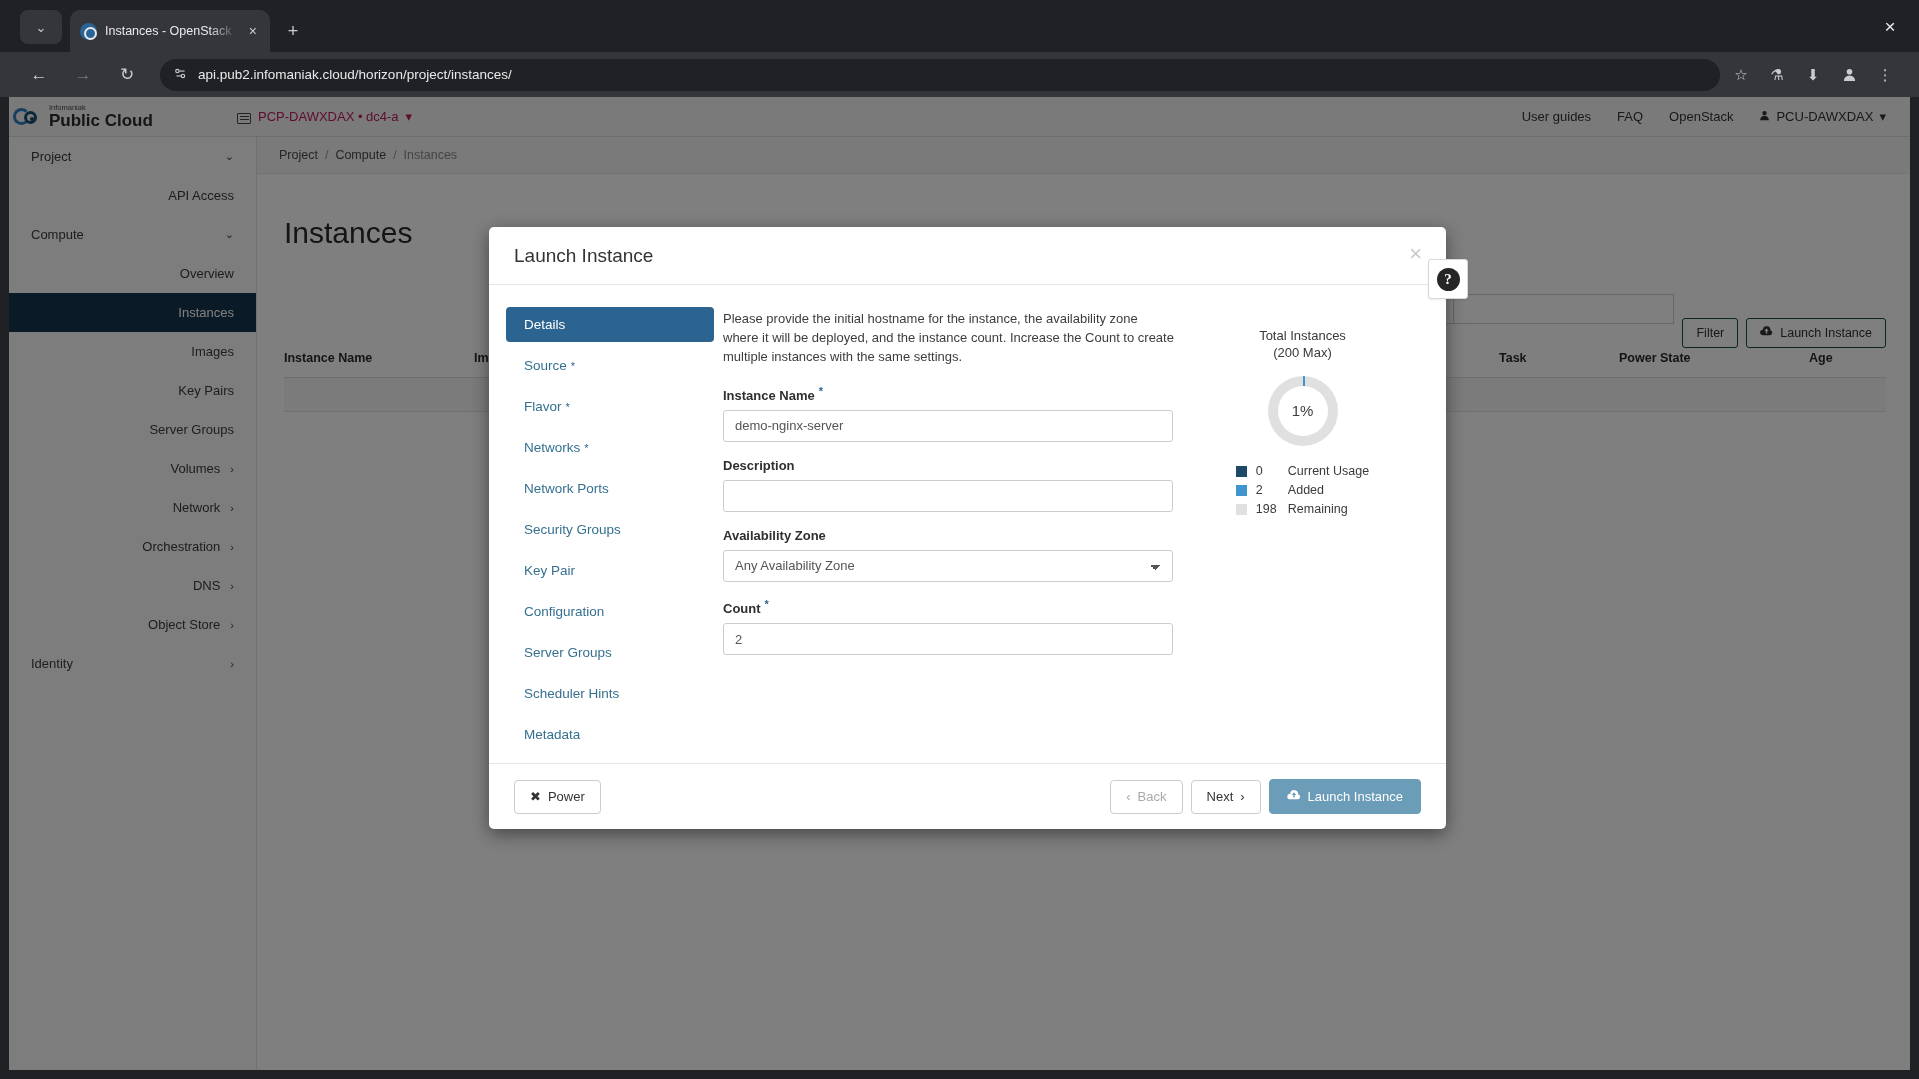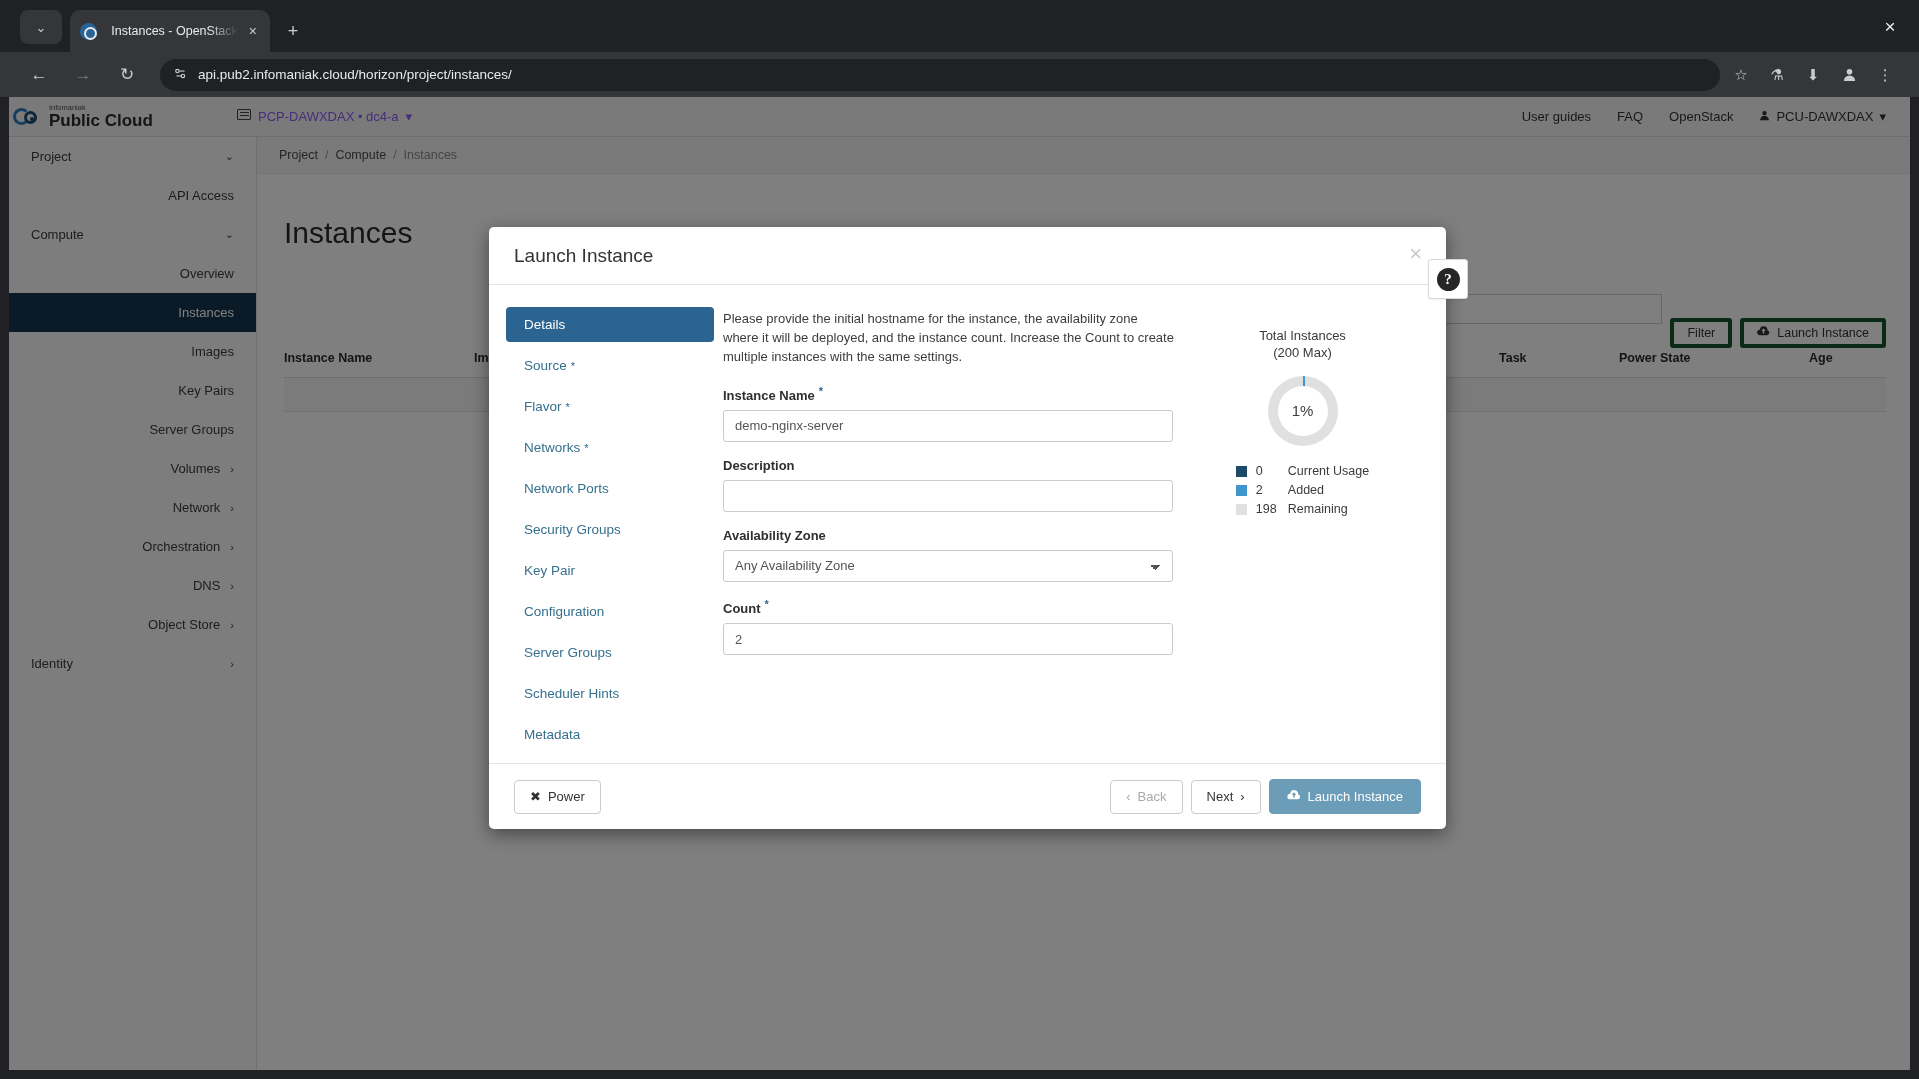--- a/index.html
+++ b/index.html
@@ -22,21 +22,21 @@
   }
   .tabstrip-caret {
     position: absolute; left: 20px; top: 10px; width: 42px; height: 34px;
     border-radius: 8px; background: #35363a;
     display: flex; align-items: center; justify-content: center;
     color: #c9ccd0; font-size: 13px;
   }
   .tab {
     position: absolute; left: 70px; top: 10px; width: 200px; height: 42px;
     background: #35363a; border-radius: 10px 10px 0 0;
-    display: flex; align-items: center; padding: 0 10px; gap: 8px; text-align: right;
+    display: flex; align-items: center; padding: 0 10px; gap: 8px;
   }
   .tab-favicon {
     width: 17px; height: 17px; border-radius: 50%;
     background: #2a6496; position: relative; flex: 0 0 auto;
   }
   .tab-favicon::after {
     content: ""; position: absolute; left: 4px; top: 4px;
     width: 9px; height: 9px; border-radius: 50%;
     border: 2px solid #e8eaed;
   }
@@ -117,22 +117,22 @@
     border: 3px solid #1b4f72; border-radius: 50%;
   }
   .brand-mark .c2::after {
     content: ""; position: absolute; left: 3px; top: 3px;
     width: 4px; height: 4px; background: #1b4f72; border-radius: 50%;
   }
   .brand-text { line-height: 1; }
   .brand-small { font-size: 7.5px; color: #4a4a4a; display: block; margin-bottom: 1px; }
   .brand-big { font-size: 17px; font-weight: bold; color: #2b2b2b; display: block; }
   #project-switcher {
-    display: flex; align-items: flex-start; gap: 7px; font-size: 13px;
-    color: #8b5cf6; cursor: pointer; margin-left: 8px;
+    display: flex; align-items: flex-end; gap: 7px; font-size: 13px;
+    color: #be185d; cursor: pointer; margin-left: 8px;
   }
   .proj-icon {
     width: 14px; height: 11px; border: 1.5px solid #444; border-radius: 1px;
     position: relative;
   }
   .proj-icon::after {
     content: ""; position: absolute; left: 1.5px; top: 1.5px; right: 1.5px;
     height: 1.5px; background: #444; box-shadow: 0 3px 0 #444;
   }
   #navbar-right {
@@ -186,21 +186,21 @@
     border-radius: 3px 0 0 3px; display: flex; align-items: center;
     padding: 0 10px; font-size: 12.5px; color: #555; gap: 10px;
     cursor: pointer; min-width: 120px; justify-content: space-between;
   }
   .tt-input {
     height: 30px; width: 220px; border: 1px solid #cccccc; border-left: none;
     background: #fff; font-size: 12.5px; color: #555; padding: 0 9px;
     outline: none; border-radius: 0;
   }
   .tt-btn {
-    height: 30px; border: 4px solid #14532d; background: #fff;
+    height: 30px; border: 1px solid #14532d; background: #fff;
     border-radius: 3px; font-size: 12.5px; color: #333;
     padding: 0 13px; margin-left: 8px; cursor: pointer;
     display: flex; align-items: center; gap: 7px; margin-top: 48px;
   }
   #table-head {
     display: flex; align-items: center; height: 40px;
     margin: 8px 24px 0 27px; border-bottom: 1px solid #dddddd;
     font-size: 12.5px; font-weight: bold; color: #2b2b2b;
   }
   #table-head .th { flex: 0 0 auto; }

